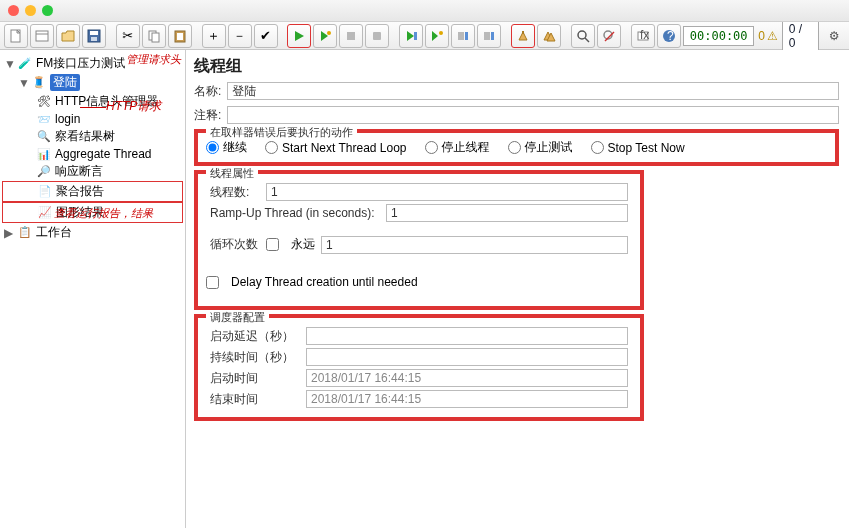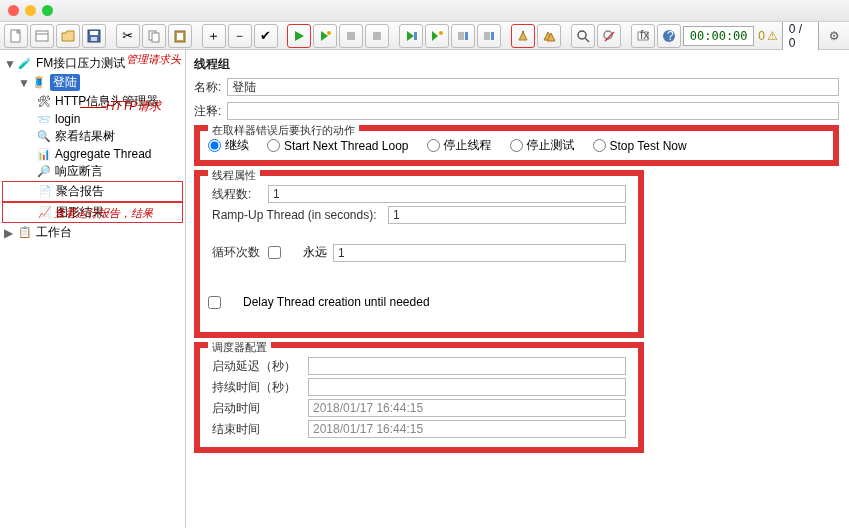--- a/index.html
+++ b/index.html
@@ -29,35 +29,35 @@
 .trow { display:flex; align-items:center; gap:3px; padding:1px 0; white-space:nowrap; }
 .tw1 { padding-left: 2px;} .tw2{padding-left:16px;} .tw3{padding-left:34px;}
 .twist { width:10px; display:inline-block; color:#666; }
 .ticon { width:16px; height:14px; display:inline-flex; align-items:center; justify-content:center; font-size:11px; }
 .sel { background:#2f6fcf; color:#fff; border-radius:2px; padding:0 3px; }
 .ann { position:absolute; color:#cc0000; font-size:11px; font-style: italic; pointer-events:none; }
 .ann.line .lead { display:inline-block; border-top:1px solid #cc0000; vertical-align:middle; }
 
 
 .content { flex:1; background:#fff; display:flex; flex-direction:column; padding:4px 6px 6px 4px; overflow:auto; position:relative; }
-.hdr { font-size:12px; font-weight:600; color:#222; padding: 2px 4px; }
+.hdr { font-size:16px; font-weight:600; color:#222; padding: 2px 4px; }
 .row { display:flex; align-items:center; gap:6px; margin:3px 4px; }
 .lbl { color:#333; min-width:auto; }
 .field { flex:1; height:18px; border:1px solid #bbb; background:#fff; padding:1px 4px; color:#333; }
 
-.groupbox { border:6px solid #f97316; margin:2px 4px; padding:6px 8px; position:relative; }
+.groupbox { border:4px solid #f97316; margin:2px 4px; padding:6px 8px; position:relative; }
 .groupbox.red { border-color:#d33; }
 .grouplabel { position:absolute; top:-8px; left:8px; background:#fff; padding:0 4px; color:#333; font-size:11px; }
 
 .radios { display:flex; align-items:center; gap:18px; flex-wrap:wrap; }
 .radio { display:flex; align-items:center; gap:4px; }
 .radio input { margin:0; }
 .thread .row .lbl { min-width: 170px; }
 .thread .row .lblshort { min-width: 50px; }
-.chk { display:flex; align-items:center; gap:22px; margin:17px 0; }
+.chk { display:flex; align-items:center; gap:12px; margin:11px 0; }
 .chk input { margin:0; }
 
 .sched .row .lbl { min-width: 90px; }
 .field.ro { color:#888; }
 
 
 .cann { position:absolute; color:#cc0000; font-size:12px; font-style:italic; pointer-events:none; }
 .arrow-down { display:inline-block; border-left:4px solid transparent; border-right:4px solid transparent; border-top:8px solid #cc0000; }
 .redbox { border:1px solid #d33 !important; }
 

